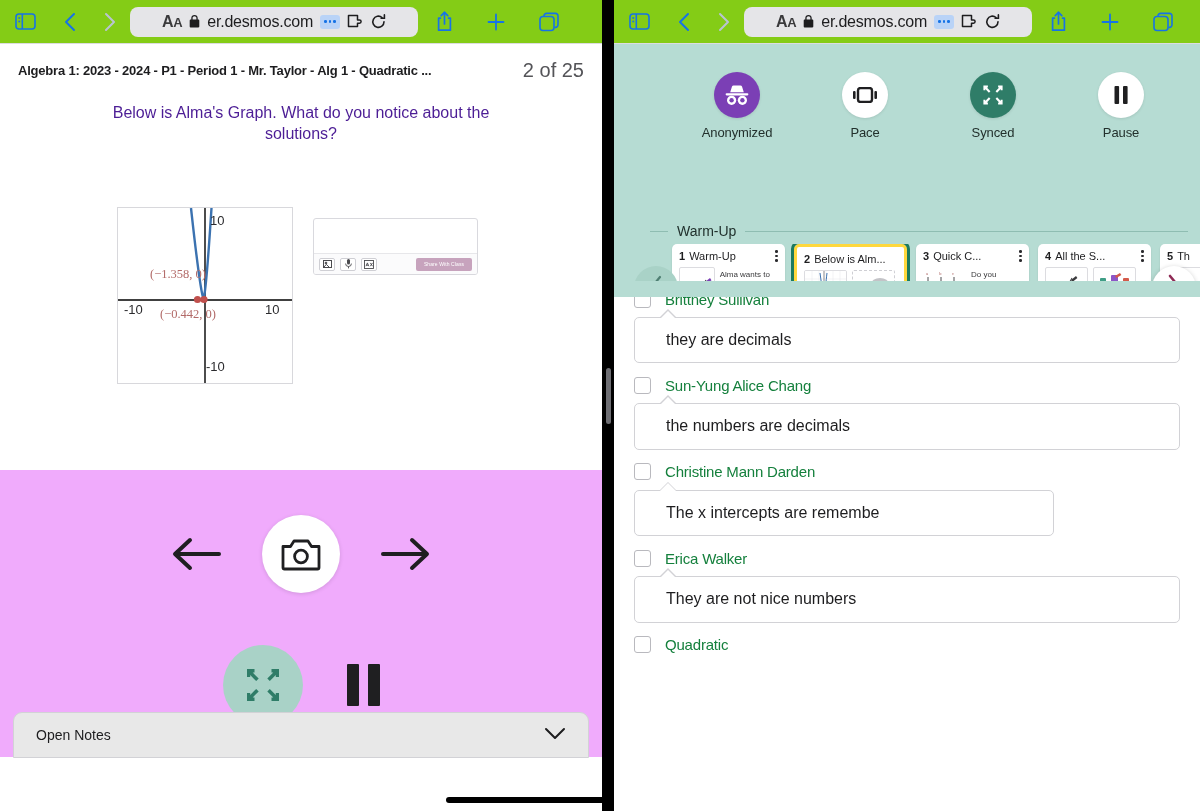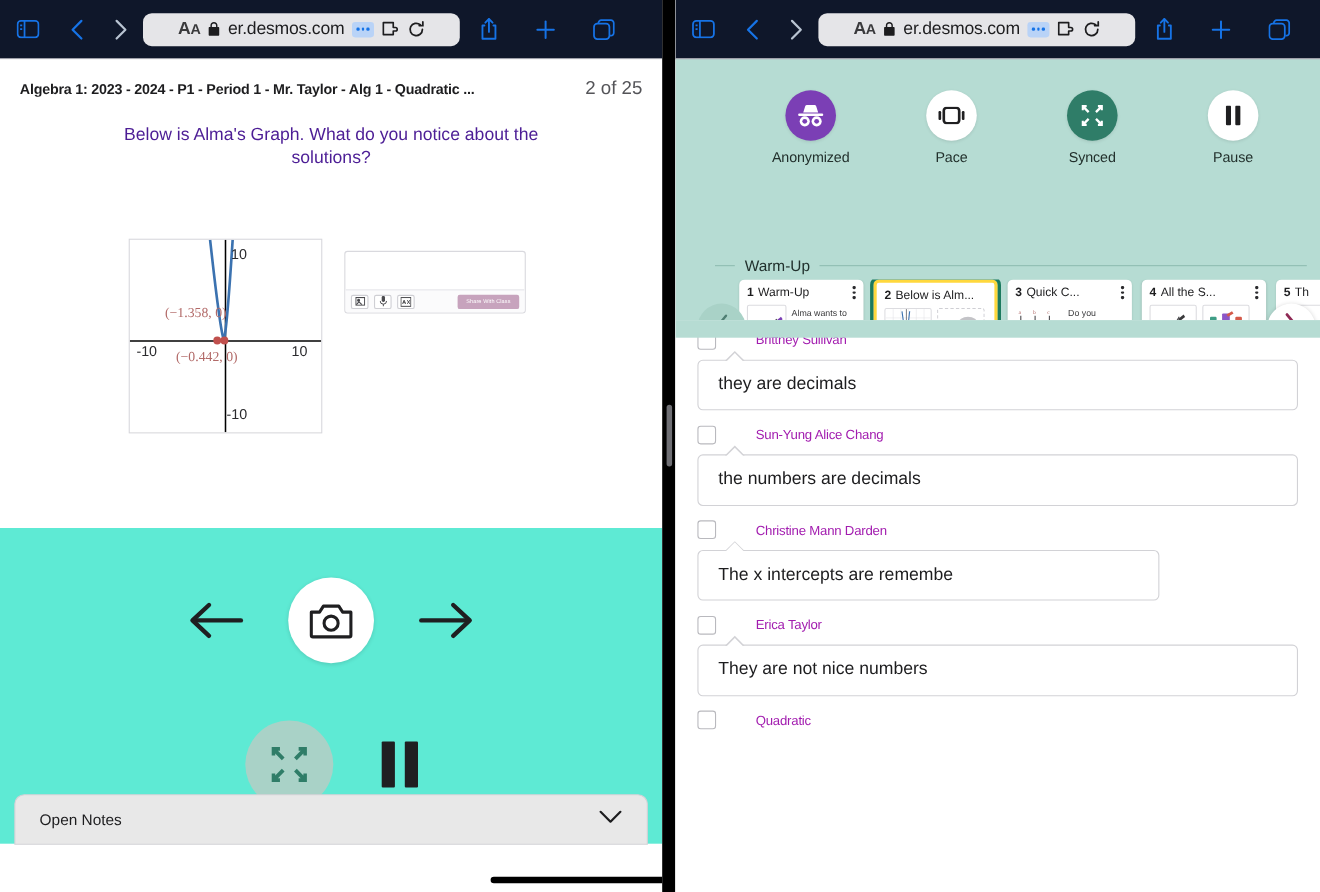--- a/index.html
+++ b/index.html
@@ -14,21 +14,21 @@
   .pane-left  { position:relative; width:602px; height:811px; background:#ffffff; overflow:hidden; }
   .divider    { position:relative; width:12px; height:811px; background:#000000; flex:0 0 12px; }
   .divider .grip {
     position:absolute; left:3.5px; top:368px; width:5px; height:56px;
     background:#6e6e73; border-radius:3px;
   }
   .pane-right { position:relative; width:586px; height:811px; background:#ffffff; overflow:hidden; }
 
   
   .safari-bar {
-    height:54px; background:#0f172a; display:flex; align-items:center;
+    height:44px; background:#84cc16; display:flex; align-items:center;
     border-bottom:1px solid #dcdce0; position:relative;
   }
   .sb-ic { color:#1673e6; display:flex; align-items:center; justify-content:center; flex:0 0 auto; }
   .sb-ic.dim { color:#b9c4d2; }
   .sb-ic.dark { color:#1d1d1f; }
   .url-pill {
     flex:1 1 auto; height:30px; background:#e5e5e8; border-radius:8px;
     display:flex; align-items:center; justify-content:center; gap:7px;
     padding:0 10px; min-width:0;
   }
@@ -41,21 +41,21 @@
   }
   .url-dots i { width:2.5px; height:2.5px; border-radius:50%; background:#1673e6; display:block; }
 
   
   .act-header {
     height:52px; display:flex; align-items:center; justify-content:space-between;
     padding:0 18px; background:#fff;
   }
   .act-title { font-size:13px; font-weight:700; color:#1d1d1f; letter-spacing:-.2px;
                white-space:nowrap; overflow:hidden; text-overflow:ellipsis; max-width:470px;}
-  .act-count { font-size:17px; color:#545458; white-space:nowrap; }
+  .act-count { font-size:20px; color:#545458; white-space:nowrap; }
 
   .prompt {
     text-align:center; font-size:16px; color:#4c1d95; line-height:1.32;
     padding:6px 80px 0 80px;
   }
 
   .screen-body-left { position:relative; height:426px; background:#fff; }
 
   
   .graph-wrap { position:absolute; left:117px; top:163px; width:176px; height:177px;
@@ -73,21 +73,21 @@
   }
   .rc-btn { width:16px; height:13px; border:1px solid #cfcfd4; border-radius:2px; background:#fff;
             display:flex; align-items:center; justify-content:center; color:#4a4a4e; }
   .rc-share {
     margin-left:auto; width:56px; height:13px; background:#c7a3bd; border-radius:2px;
     color:#fff; font-size:5px; display:flex; align-items:center; justify-content:center;
     letter-spacing:.1px;
   }
 
   
-  .teal-strip { position:relative; height:287px; background:#5eead4; }
+  .teal-strip { position:relative; height:287px; background:#f0abfc; }
   .nav-row { position:absolute; top:45px; left:0; right:0; display:flex;
              align-items:center; justify-content:center; gap:38px; }
   .arrow-btn { width:56px; height:56px; display:flex; align-items:center; justify-content:center;
                color:#1f1f21; }
   .cam-btn {
     width:78px; height:78px; border-radius:50%; background:#fff;
     display:flex; align-items:center; justify-content:center;
     box-shadow:0 1px 4px rgba(0,0,0,.13);
   }
   .row2 { position:absolute; top:175px; left:0; right:0; display:flex;
@@ -163,24 +163,24 @@
   }
   .nav-circle.left  { left:20px; background:#a9d2c7; }
   .nav-circle.right { right:4px;  background:#ffffff; box-shadow:0 1px 5px rgba(0,0,0,.2); }
 
   
   .resp-list { background:#fff; padding:0 20px; position:relative; height:558px; }
   .stu { margin-bottom:4px; }
   .stu-head { display:flex; align-items:center; gap:14px; height:36px; }
   .cbx { width:17px; height:17px; border:1.5px solid #b9b9be; border-radius:3px;
          background:#fff; flex:0 0 17px; }
-  .stu-name { font-size:12px; color:#a21caf; letter-spacing:-.2px;margin-left:22px; }
+  .stu-name { font-size:15px; color:#15803d; letter-spacing:-.2px; }
   .bubble {
     position:relative; border:1px solid #d2d2d6; border-radius:5px;
-    padding:11px 18px; font-size:16px; color:#1d1d1f; line-height:1.4; background:#fff;
+    padding:11px 31px; font-size:16px; color:#1d1d1f; line-height:1.4; background:#fff;
   }
   .bubble:before, .bubble:after {
     content:""; position:absolute; left:24px; width:0; height:0; border-style:solid;
   }
   .bubble:before { top:-9px; border-width:0 9px 9px 9px;
                    border-color:transparent transparent #d2d2d6 transparent; }
   .bubble:after  { top:-7.5px; border-width:0 9px 9px 9px;
                    border-color:transparent transparent #ffffff transparent; }
   .clip-top { position:absolute; top:0; left:0; right:0; height:16px; background:#b6dcd3; z-index:5;}
 </style>
@@ -696,21 +696,21 @@
         <div class="stu-head">
           <span class="cbx"></span>
           <span class="stu-name">Christine Mann Darden</span>
         </div>
         <div class="bubble" style="width:77%;">The x intercepts are remembe</div>
       </div>
 
       <div class="stu">
         <div class="stu-head">
           <span class="cbx"></span>
-          <span class="stu-name">Erica Taylor</span>
+          <span class="stu-name">Erica Walker</span>
         </div>
         <div class="bubble">They are  not nice numbers</div>
       </div>
 
 
       <div class="stu">
         <div class="stu-head">
           <span class="cbx"></span>
           <span class="stu-name">Quadratic</span>
         </div>

